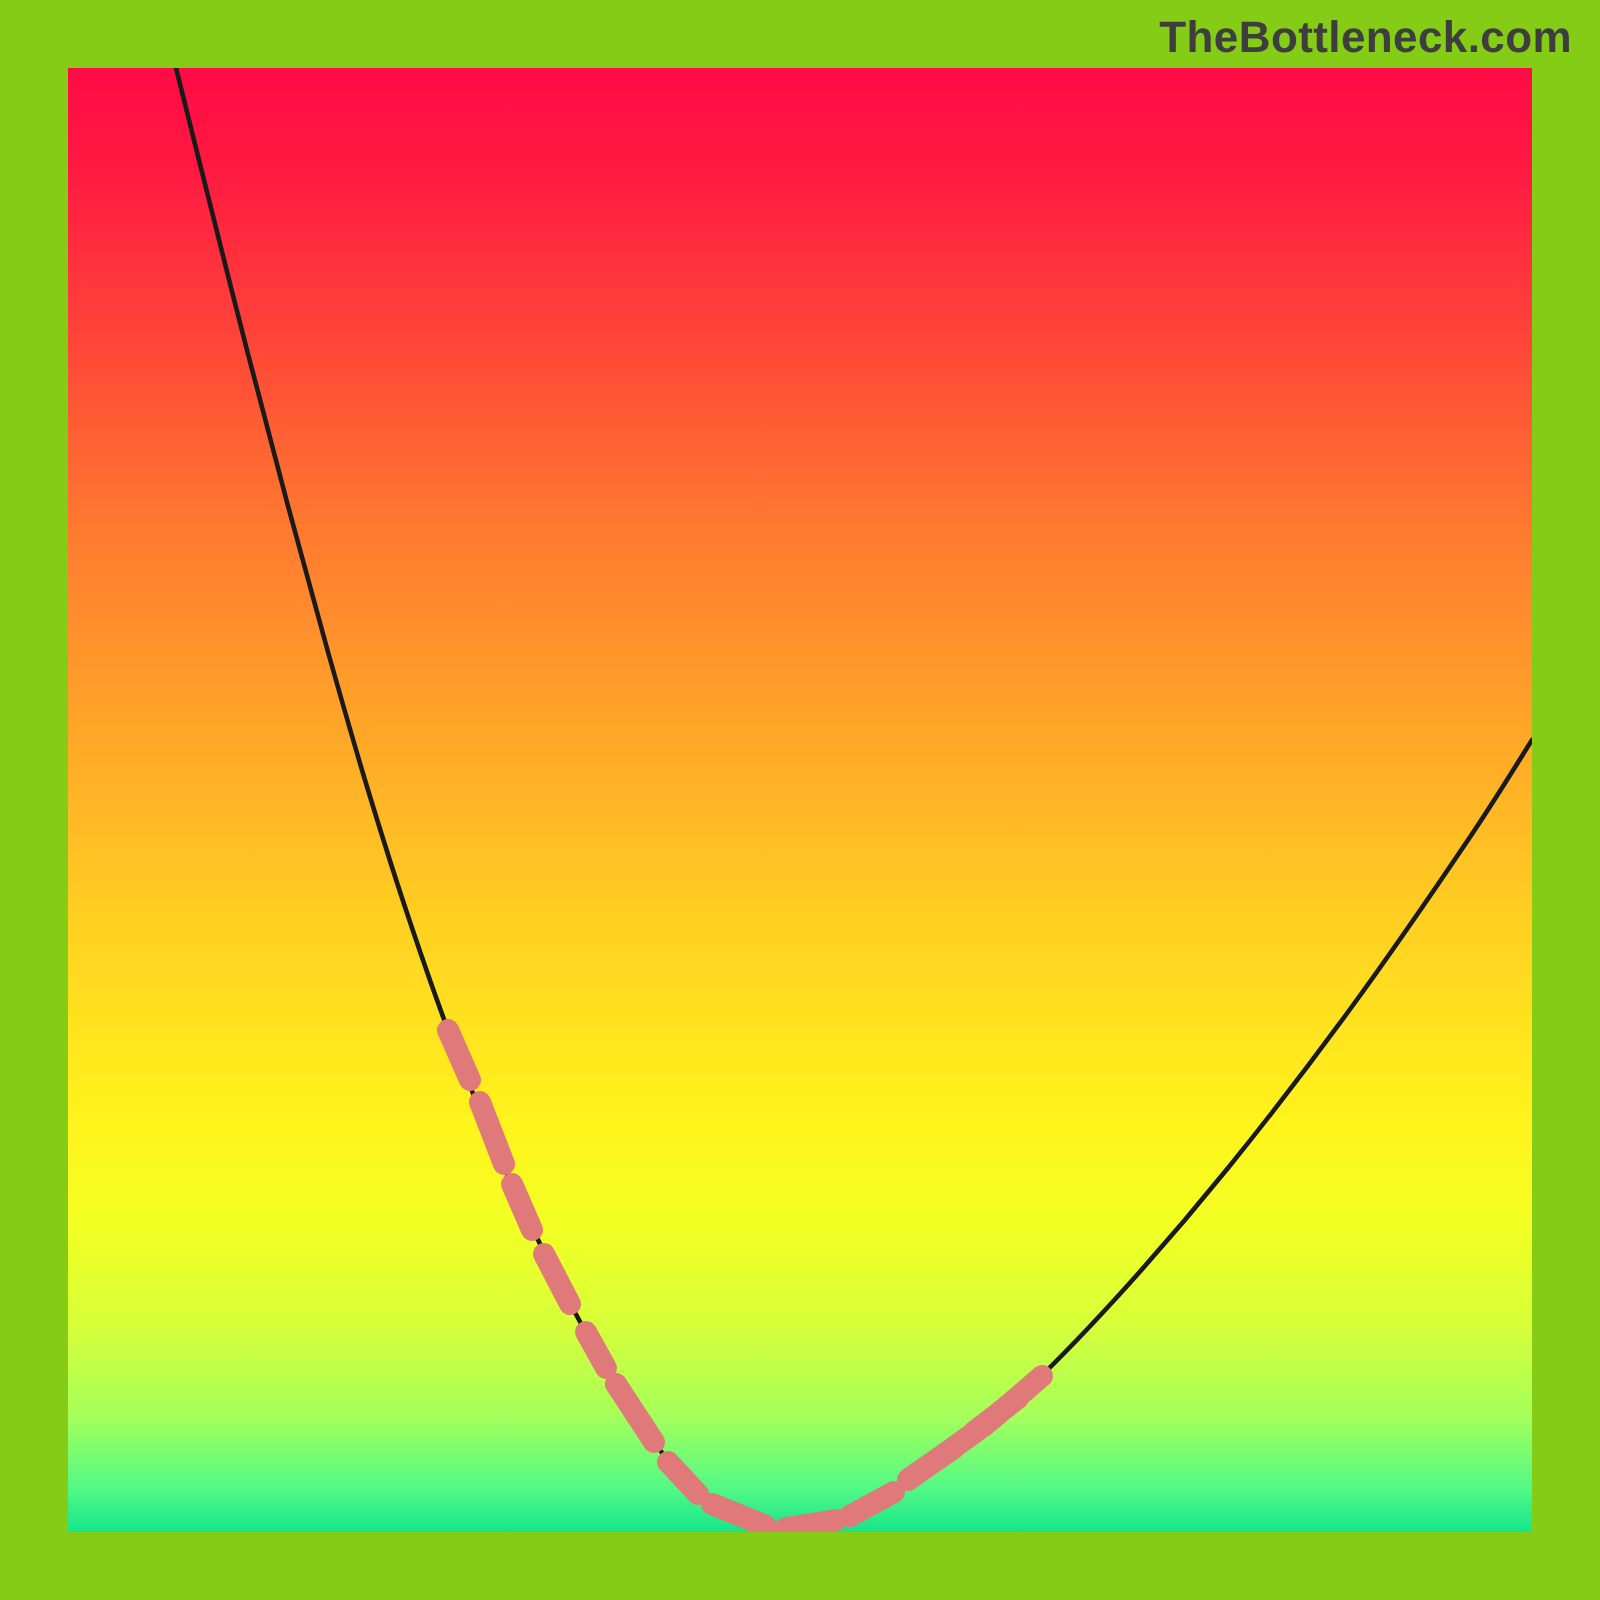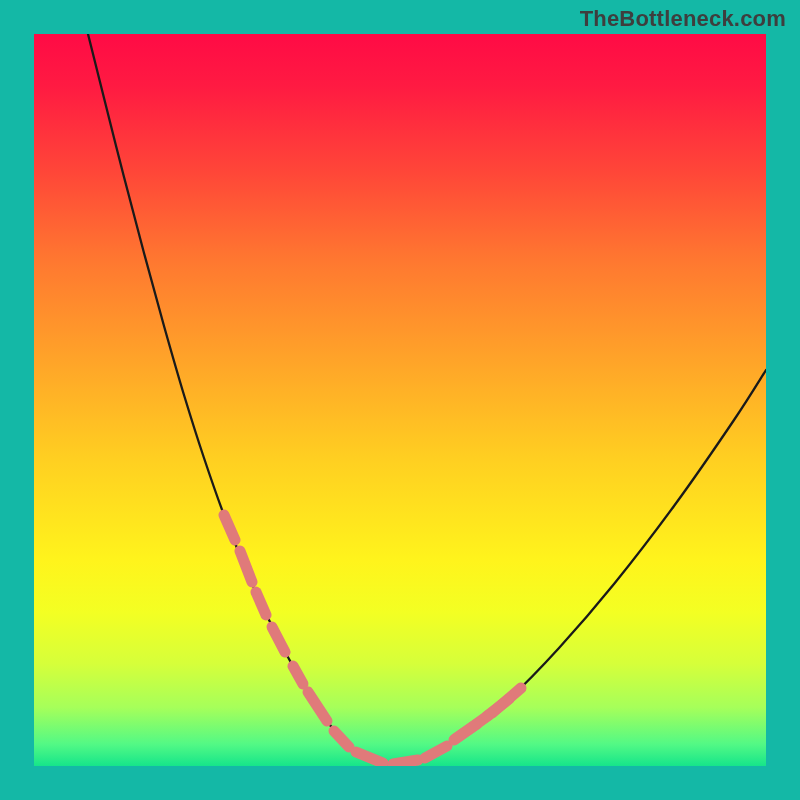--- a/index.html
+++ b/index.html
@@ -10,21 +10,21 @@
     background: #000;
     font-family: Arial, Helvetica, sans-serif;
     overflow: hidden;
   }
   .frame {
     position: absolute;
     top: 0;
     left: 0;
     width: 800px;
     height: 800px;
-    background: #14b8a6;
+    background: #84cc16;
     text-align: center;
   }
   .plot-area {
     position: absolute;
     top: 34px;
     left: 34px;
     width: 732px;
     height: 732px;
     overflow: hidden;
   }

